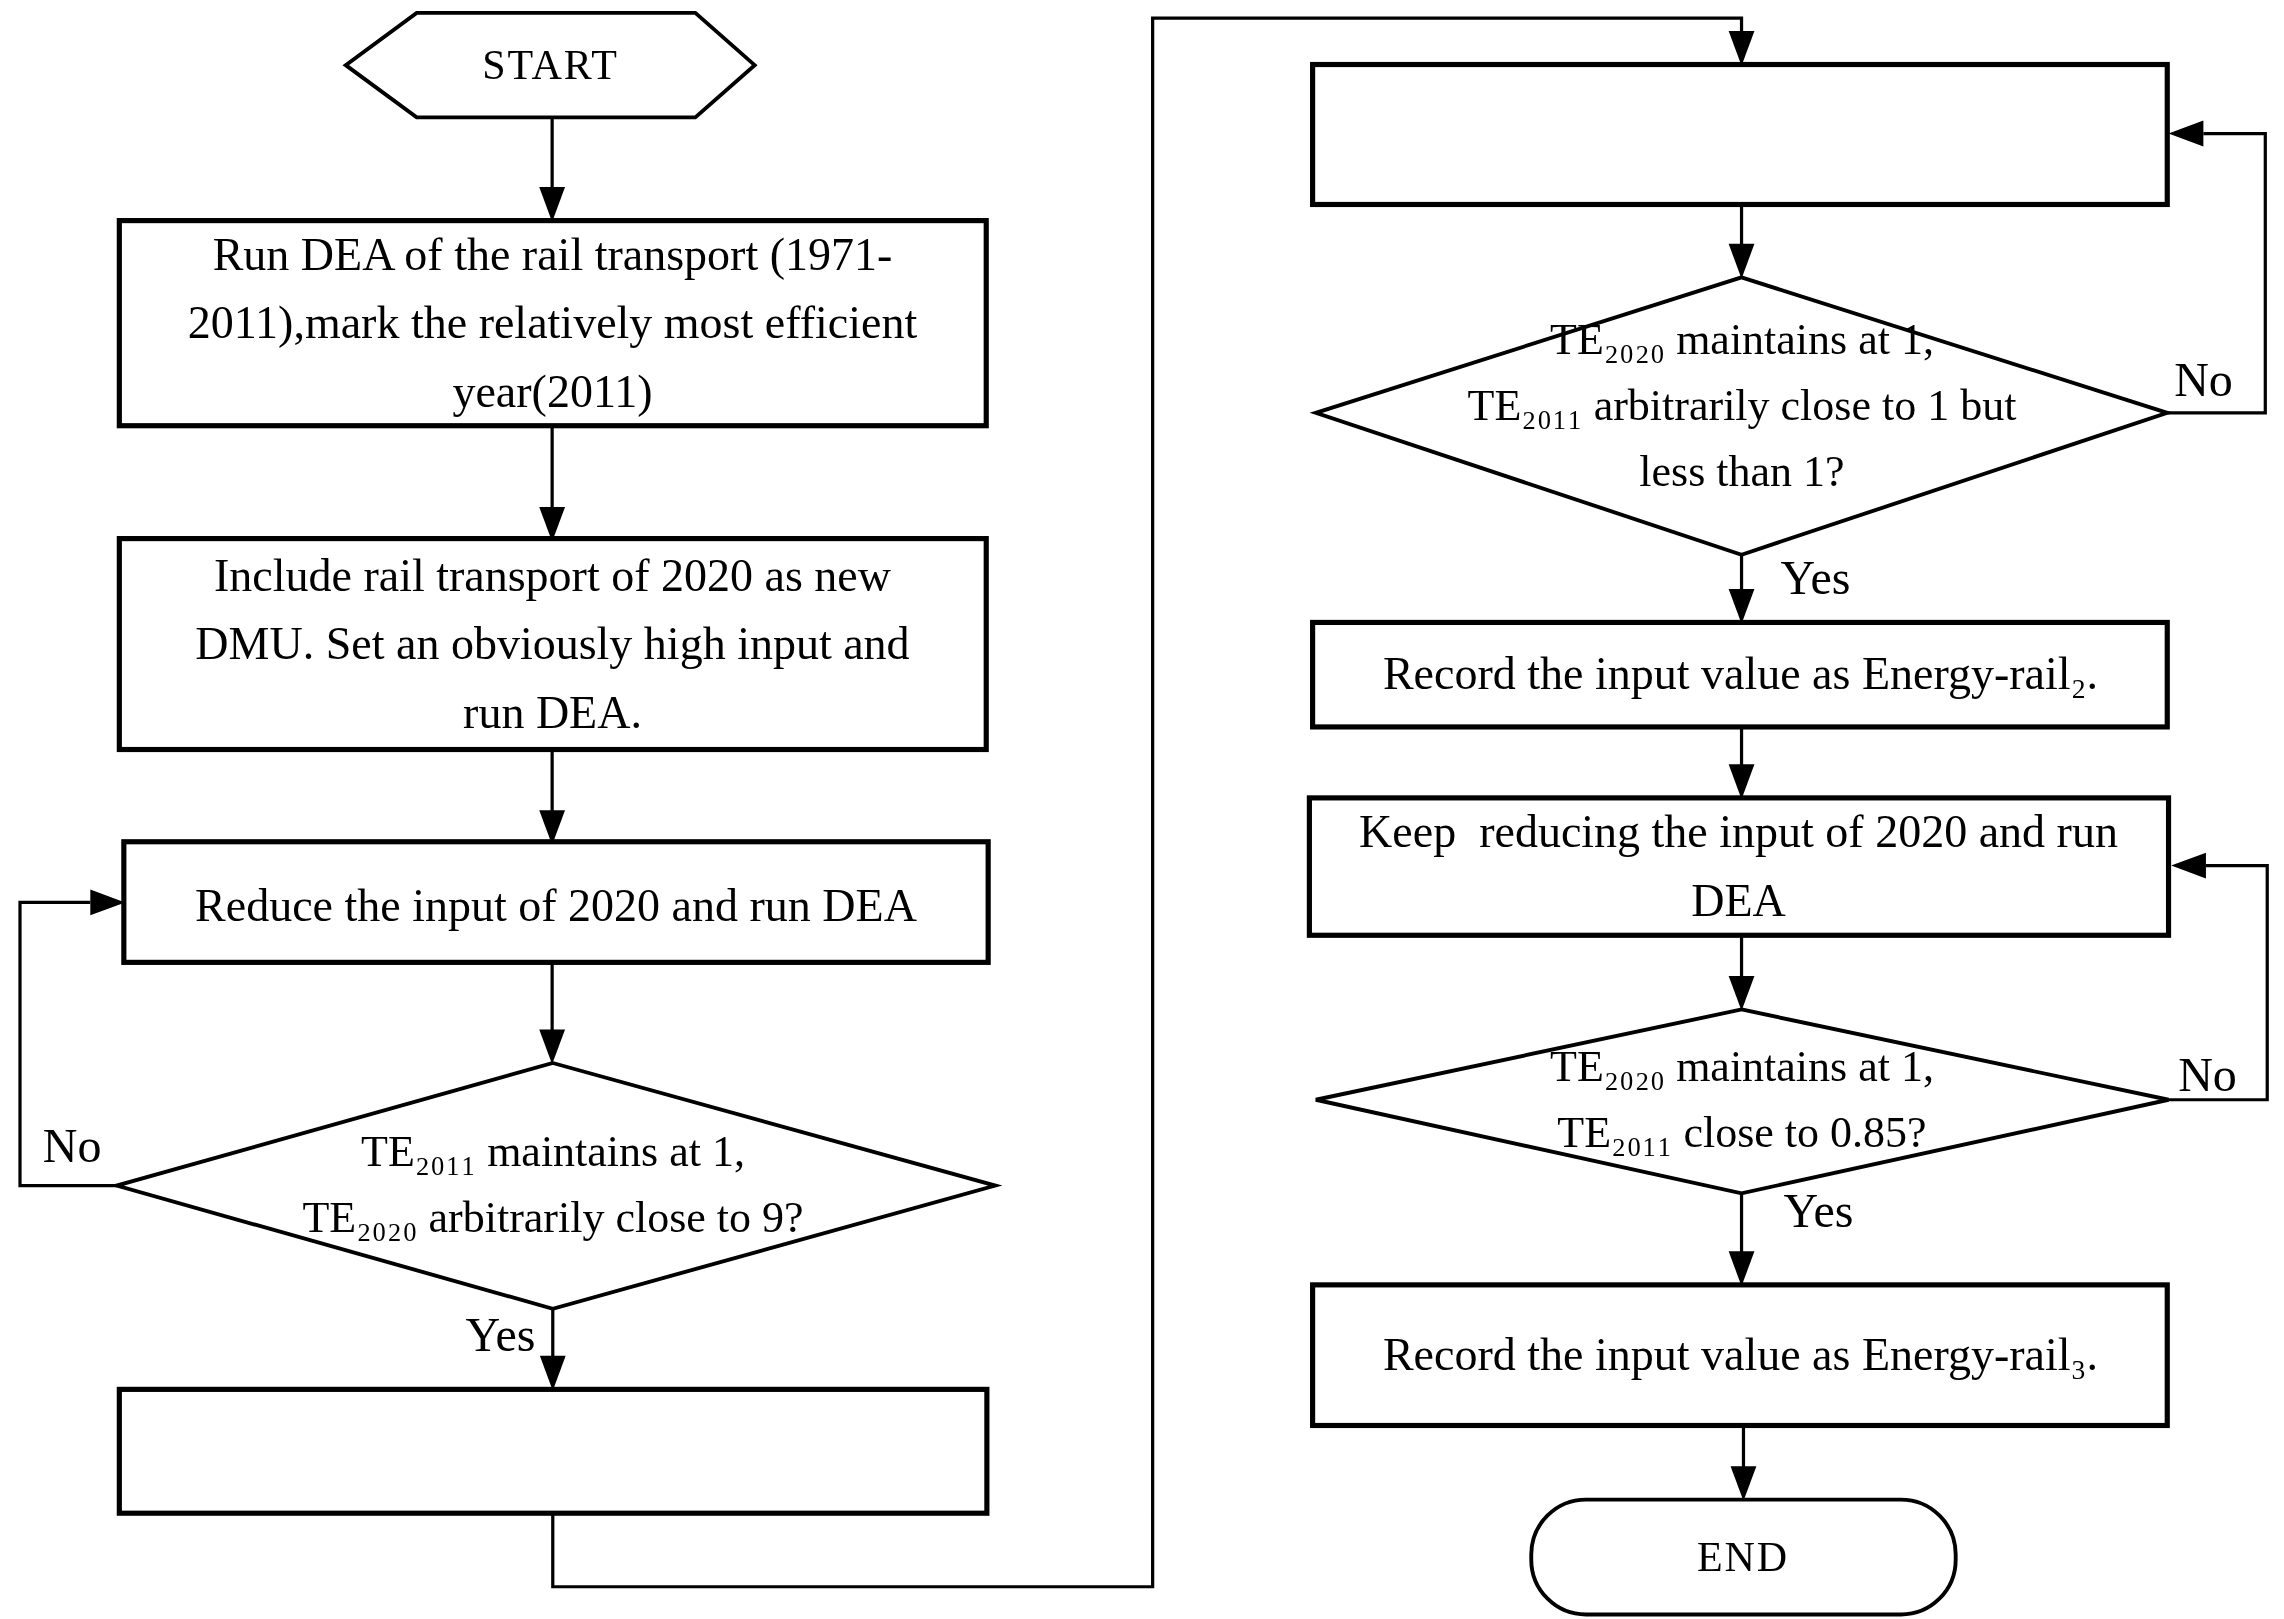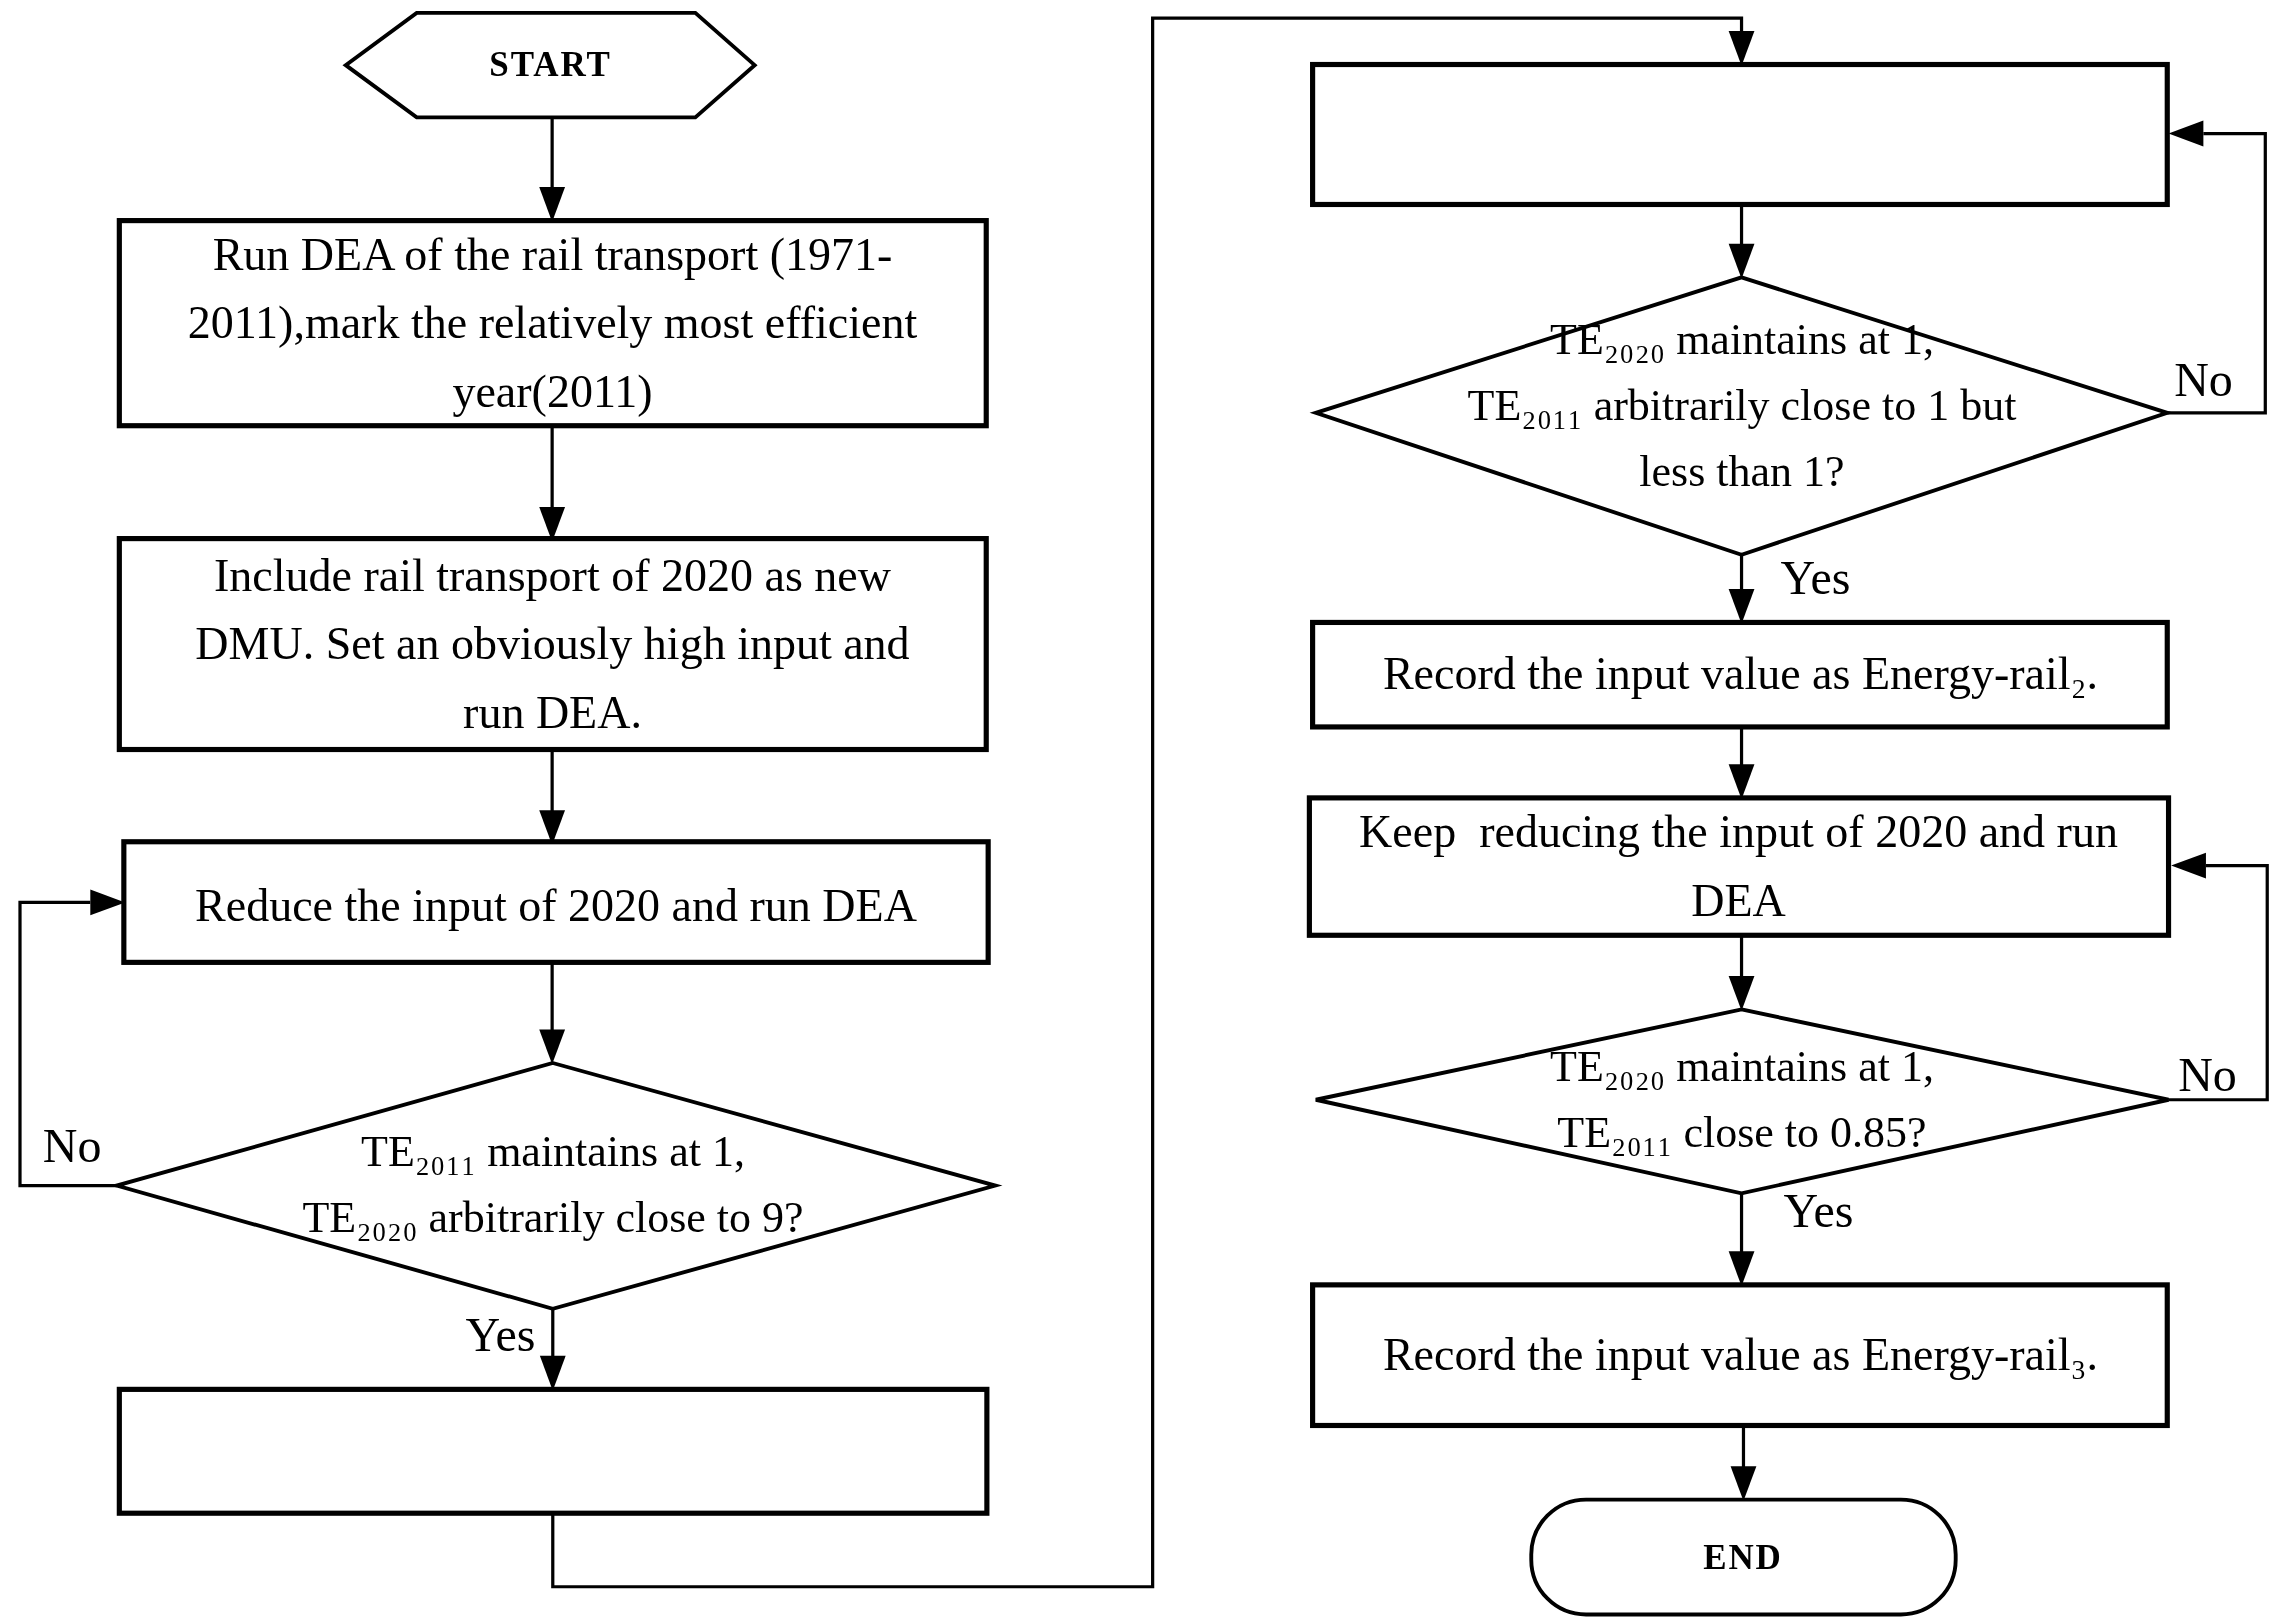--- a/index.html
+++ b/index.html
@@ -17,21 +17,21 @@
   .edge{fill:none;stroke:#000000;stroke-width:5px;}
   .arrowhead{fill:#000000;stroke:none;}
   .node-text{
     position:absolute;
     display:flex;align-items:center;justify-content:center;
     text-align:center;
     white-space:pre-wrap;
     font-size:46px;line-height:1.48;
   }
   .diamond-text{font-size:44px;line-height:1.5;}
-  .terminal-text{font-size:35px;letter-spacing:1.9px;font-weight:bold;}
+  .terminal-text{font-size:42px;letter-spacing:1.9px;}
   .edge-label{
     position:absolute;
     display:flex;align-items:center;justify-content:center;
     font-size:48px;
   }
 </style>
 </head>
 <body>
 
 <div class="canvas">

